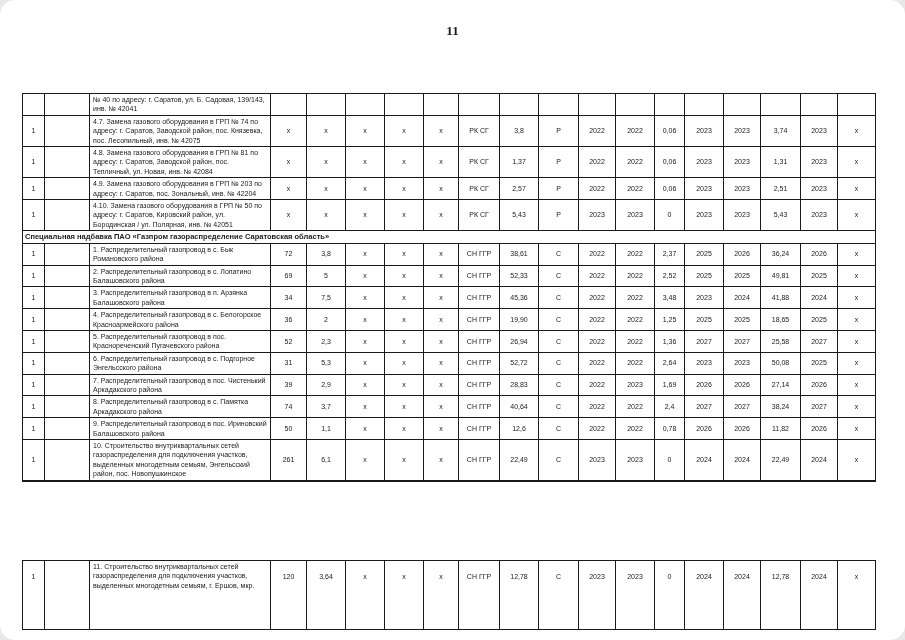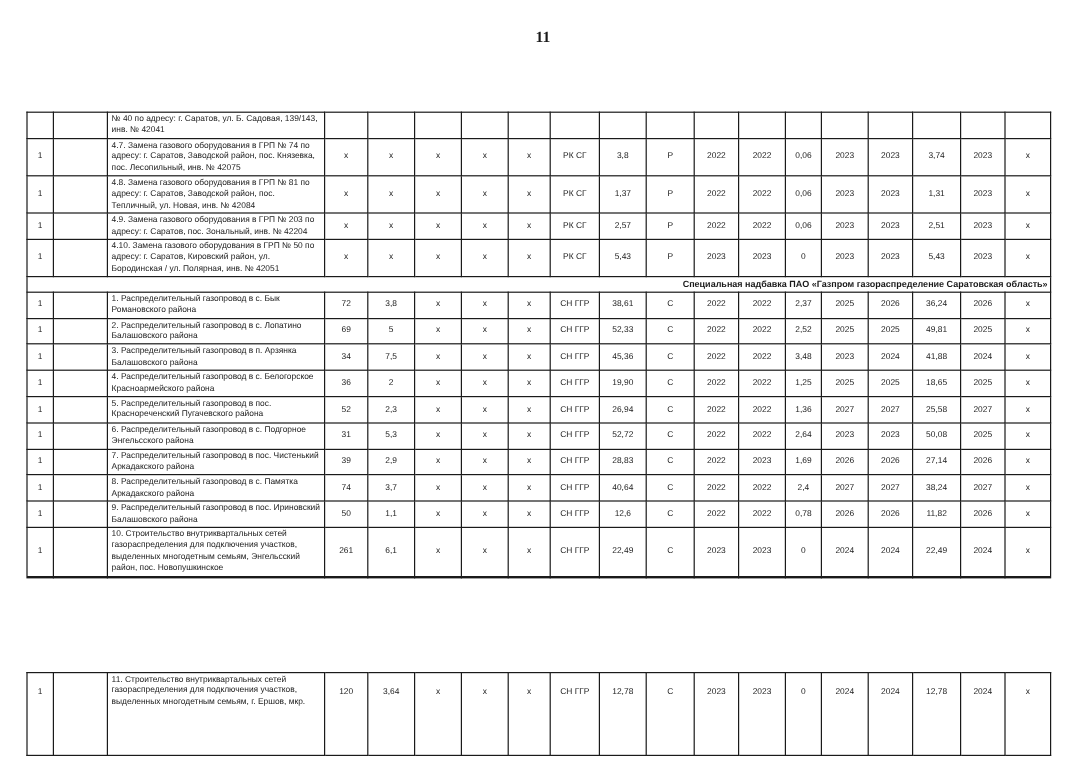--- a/index.html
+++ b/index.html
@@ -4,20 +4,21 @@
 <style>
   html,body{margin:0;padding:0;background:#e8e8e8;}
   .page{
     position:relative;
     width:905px;height:640px;
     background:#ffffff;
     font-family:"Liberation Sans", sans-serif;
     color:#1a1a1a;
     overflow:hidden;
     margin:0 auto;
+    border-radius:15px;
   }
   .page-number{
     position:absolute;top:23px;left:0;width:100%;
     text-align:center;
     font-family:"Liberation Serif", serif;
     font-weight:bold;font-size:13px;
   }
   table.grid{
     position:absolute;left:22px;
     width:853px;
@@ -36,21 +37,21 @@
     overflow:hidden;
     word-wrap:break-word;
   }
   table.grid td.desc{
     text-align:left;
     padding-left:3px;
   }
   table.grid td.section{
     font-weight:bold;
     font-size:7.5px;
-    text-align:right;
+    text-align:left;
     padding:1px 2px;
   }
   table.grid.bottom td{
     vertical-align:top;
     height:56px;
   }
   table.grid.bottom td.val{
     padding-top:11px;
   }
 </style>

